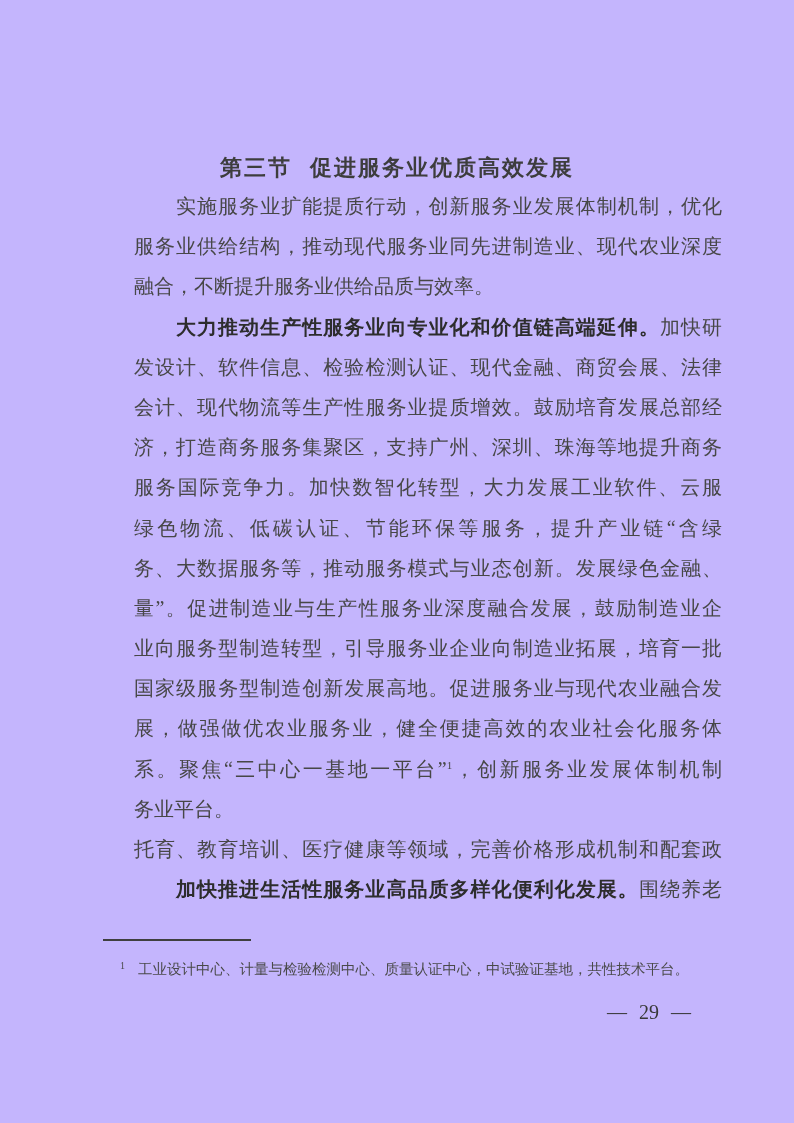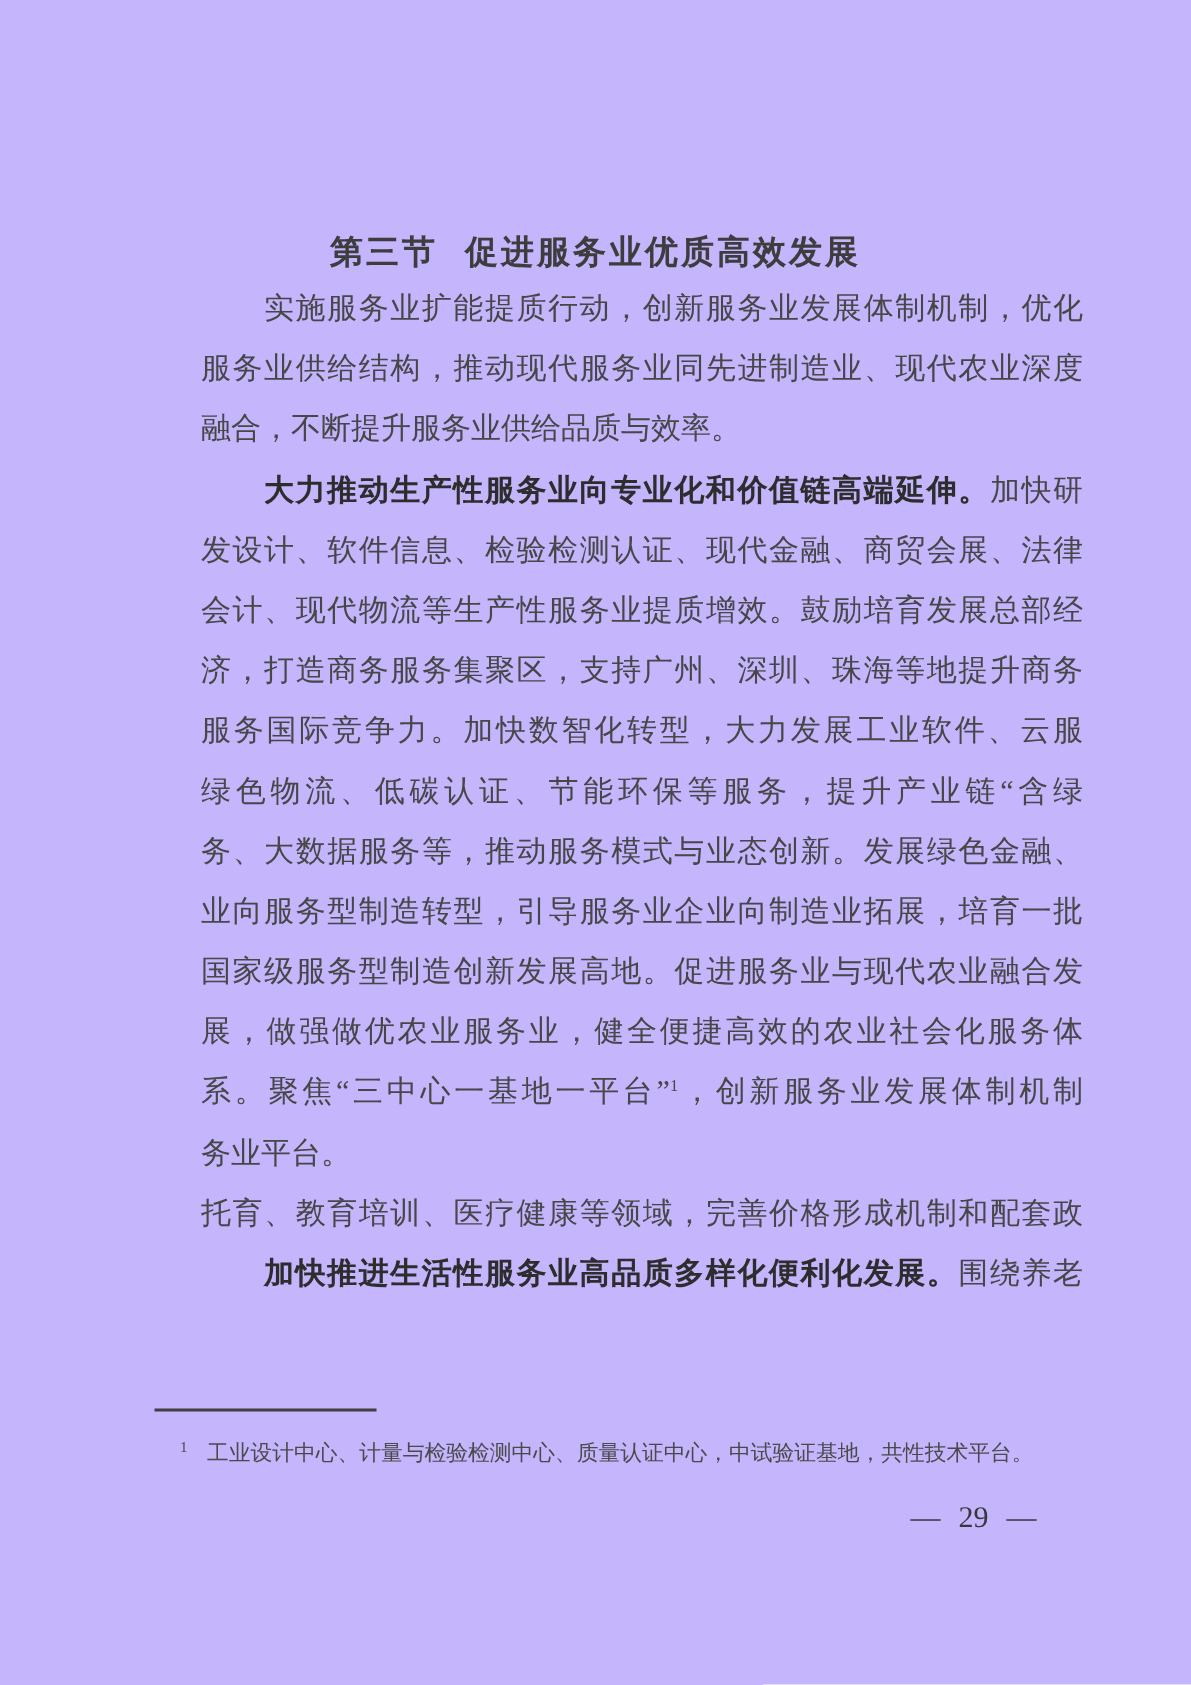--- a/index.html
+++ b/index.html
@@ -104,20 +104,21 @@
       <div class="line indent"><span>实施服务业扩能提质行动，创新服务业发展体制机制，优化</span></div>
       <div class="line"><span>服务业供给结构，推动现代服务业同先进制造业、现代农业深度</span></div>
       <div class="line left"><span>融合，不断提升服务业供给品质与效率。</span></div>
       <div class="line indent"><span class="bold">大力推动生产性服务业向专业化和价值链高端延伸。</span><span>加快研</span></div>
       <div class="line"><span>发设计、软件信息、检验检测认证、现代金融、商贸会展、法律</span></div>
       <div class="line"><span>会计、现代物流等生产性服务业提质增效。鼓励培育发展总部经</span></div>
       <div class="line"><span>济，打造商务服务集聚区，支持广州、深圳、珠海等地提升商务</span></div>
       <div class="line"><span>服务国际竞争力。加快数智化转型，大力发展工业软件、云服</span></div>
       <div class="line"><span>绿色物流、低碳认证、节能环保等服务，提升产业链“含绿</span></div>
       <div class="line"><span>务、大数据服务等，推动服务模式与业态创新。发展绿色金融、</span></div>
+      <div class="line"><span>量”。促进制造业与生产性服务业深度融合发展，鼓励制造业企</span></div>
       <div class="line"><span>业向服务型制造转型，引导服务业企业向制造业拓展，培育一批</span></div>
       <div class="line"><span>国家级服务型制造创新发展高地。促进服务业与现代农业融合发</span></div>
       <div class="line"><span>展，做强做优农业服务业，健全便捷高效的农业社会化服务体</span></div>
       <div class="line"><span>系。聚焦“三中心一基地一平台”</span><sup>1</sup><span>，创新服务业发展体制机制</span></div>
       <div class="line left"><span>务业平台。</span></div>
       <div class="line"><span>托育、教育培训、医疗健康等领域，完善价格形成机制和配套政</span></div>
       <div class="line indent"><span class="bold">加快推进生活性服务业高品质多样化便利化发展。</span><span>围绕养老</span></div>
     </div>
 
   <div class="footnote-divider"></div>

